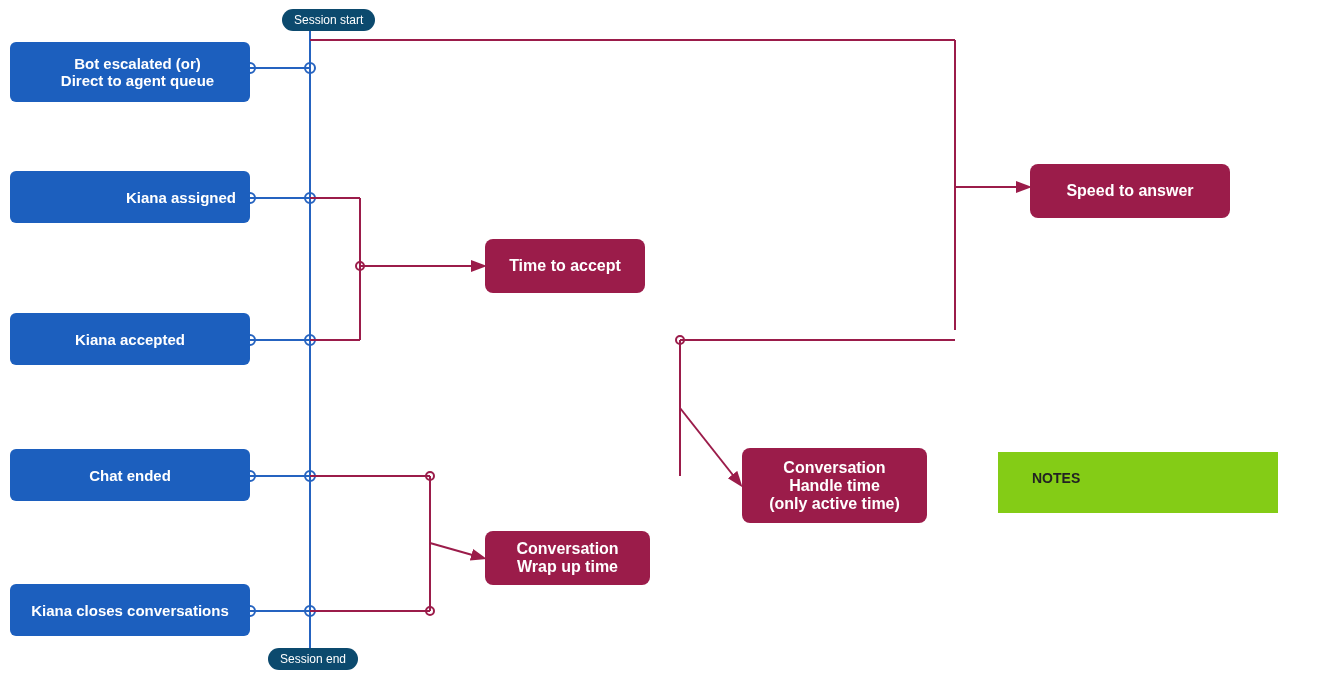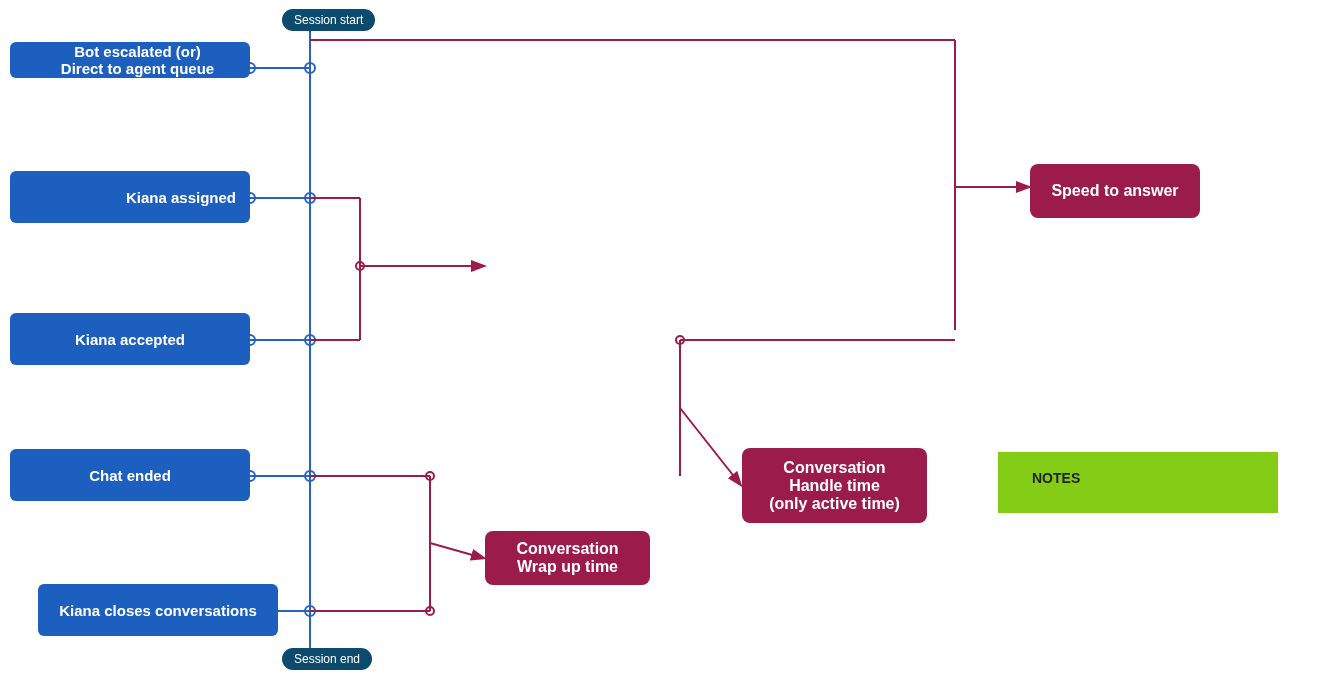--- a/index.html
+++ b/index.html
@@ -155,42 +155,45 @@
       <marker id="arrowCrimson" markerWidth="8" markerHeight="8" refX="6" refY="3" orient="auto">
         <path d="M0,0 L0,6 L8,3 z" fill="#9b1c4a"></path>
       </marker>
     </defs>
   </svg>
 
   <div class="session-label" style="top:9px; left:282px;">
     <span>Session start</span>
   </div>
 
-  <div class="session-label" style="top:648px; left:282px;text-align:center;">
+  <div class="session-label" style="top:648px; left:268px;text-align:center;">
     <span>Session end</span>
   </div>
 
-  <div class="event-box" style="top:42px; left:10px; height:36px;padding-left:29px;">
+  <div class="event-box" style="top:42px; left:10px; height:60px;padding-left:29px;">
     <span style="white-space:pre-line;">Bot escalated (or)
 Direct to agent queue</span>
   </div>
   <div class="event-box" style="top:171px; left:10px; height:52px;justify-content:flex-end;">
     <span>Kiana assigned</span>
   </div>
   <div class="event-box" style="top:313px; left:10px; height:52px;">
     <span>Kiana accepted</span>
   </div>
   <div class="event-box" style="top:449px; left:10px; height:52px;">
     <span>Chat ended</span>
   </div>
-  <div class="event-box" style="top:584px; left:10px; height:52px;margin-left:28px;">
+  <div class="event-box" style="top:584px; left:10px; height:52px;">
     <span>Kiana closes conversations</span>
   </div>
 
-  <div class="metric-box" style="top:164px; left:1030px; width:170px; height:54px;">
+  <div class="metric-box" style="top:239px; left:485px; width:160px; height:54px;">
+    <span>Time to accept</span>
+  </div>
+  <div class="metric-box" style="top:164px; left:1030px; width:200px; height:54px;">
     <span>Speed to answer</span>
   </div>
   <div class="metric-box" style="top:448px; left:742px; width:185px; height:75px;">
     <span style="white-space:pre-line;">Conversation
 Handle time
 (only active time)</span>
   </div>
   <div class="metric-box" style="top:531px; left:485px; width:165px; height:54px;">
     <span style="white-space:pre-line;">Conversation
 Wrap up time</span>

